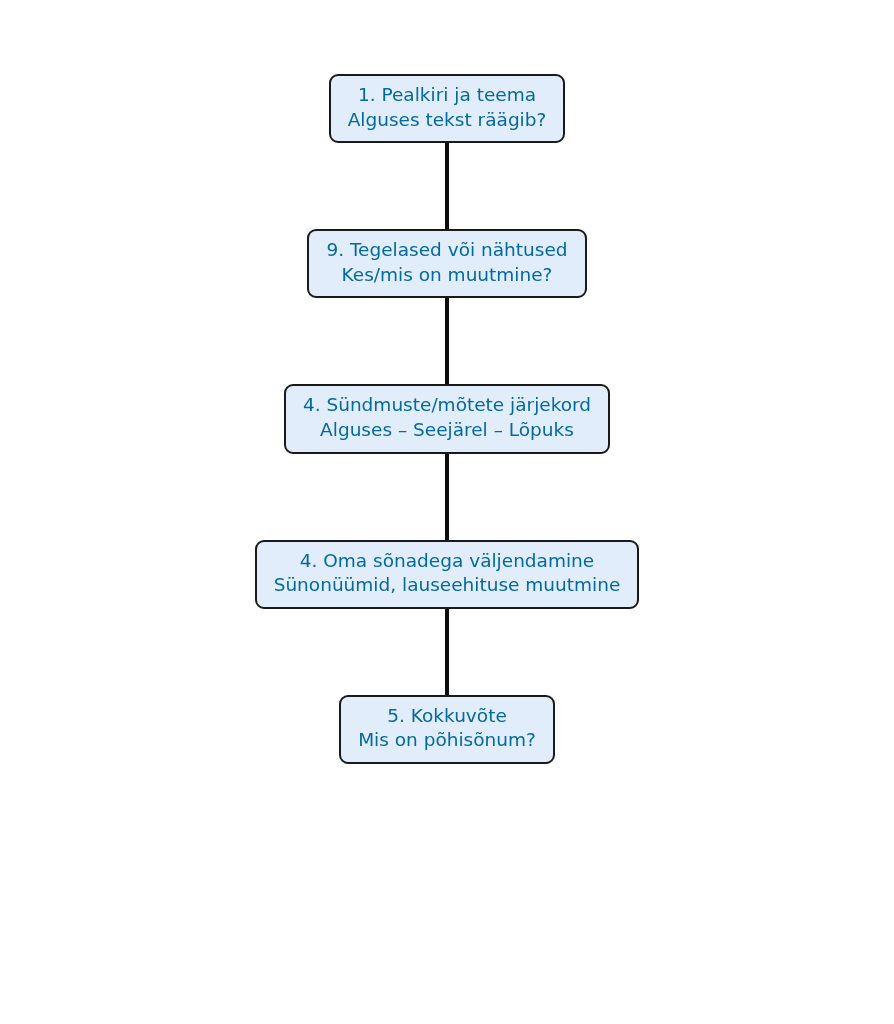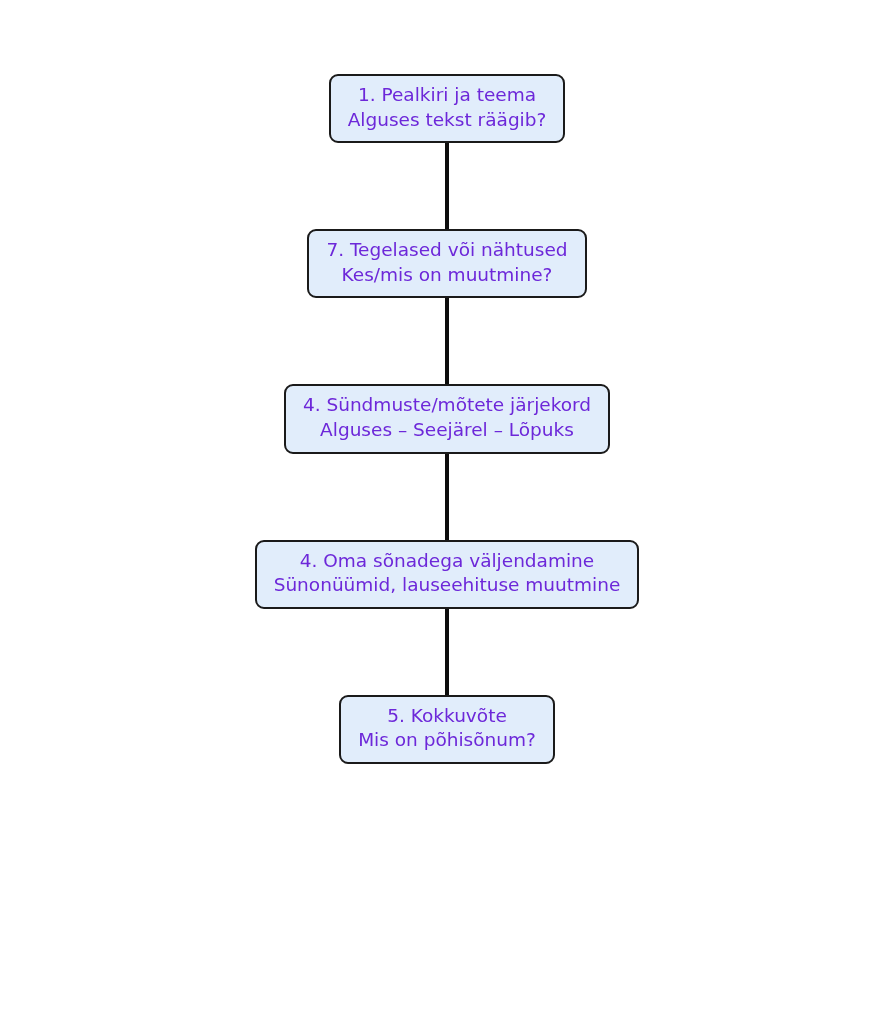--- a/index.html
+++ b/index.html
@@ -29,21 +29,21 @@
     flex-direction: column;
     align-items: center;
   }
   .node {
     box-sizing: border-box;
     background: #e1edfb;
     border: 2px solid #1a1a1a;
     border-radius: 9px;
     padding: 7px 17px 9px 17px;
     text-align: center;
-    color: #6d28d9;
+    color: #0369a1;
     font-size: 18.5px;
     line-height: 1.33;
     white-space: nowrap;
   }
   .node-line {
     display: block;
   }
   .connector {
     width: 4px;
     background: #0d0d0d;
@@ -61,21 +61,21 @@
   <div class="chart-stack">
 
     <div class="node node-1">
       <span class="node-line">1. Pealkiri ja teema</span>
       <span class="node-line">Alguses tekst räägib?</span>
     </div>
 
     <div class="connector conn-1"></div>
 
     <div class="node node-2">
-      <span class="node-line">7. Tegelased või nähtused</span>
+      <span class="node-line">9. Tegelased või nähtused</span>
       <span class="node-line">Kes/mis on muutmine?</span>
     </div>
 
     <div class="connector conn-2"></div>
 
     <div class="node node-3">
       <span class="node-line">4. Sündmuste/mõtete järjekord</span>
       <span class="node-line">Alguses – Seejärel – Lõpuks</span>
     </div>
 

